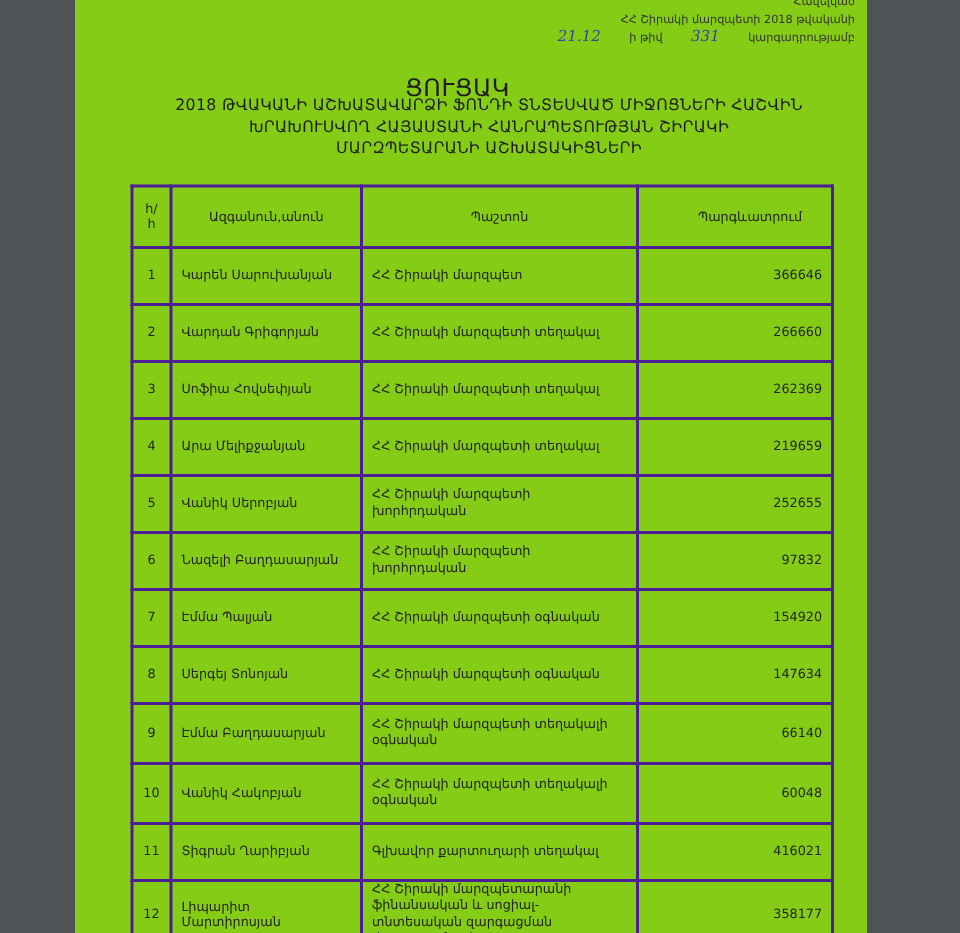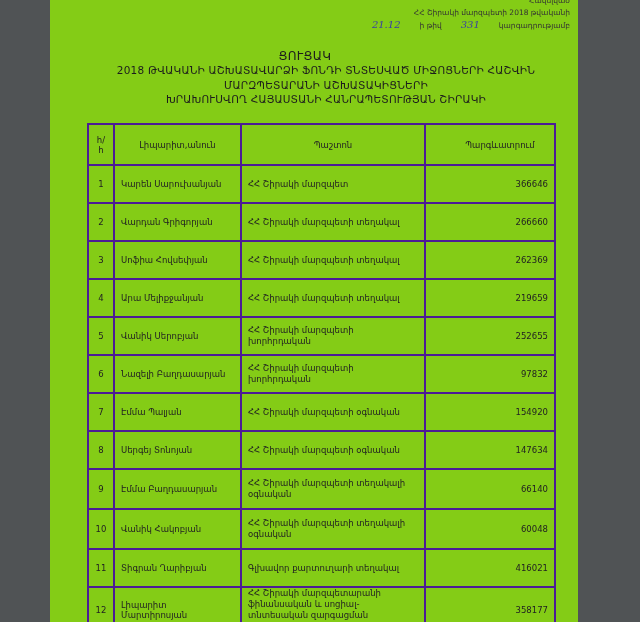--- a/index.html
+++ b/index.html
@@ -14,21 +14,21 @@
     background: #84cc16; overflow: hidden;
   }
   .approval {
     position: absolute; right: 8px; top: -5px; text-align: right;
     font-size: 7.5px; color: #333; line-height: 12px;
   }
   .approval .hand { color: #3a3fa3; font-style: italic; font-family: "DejaVu Serif", serif; font-size: 10px; }
   .approval .line3 { display: flex; justify-content: center; align-items: baseline; gap: 19px; }
   .title {
     position: absolute; left: 0; width: 510px; top: 49px; text-align: center;
-    font-size: 12px; color: #1d1d1d; letter-spacing: 0.3px;
+    font-size: 16px; color: #1d1d1d; letter-spacing: 0.3px;
   }
   .heading {
     position: absolute; left: 12px; width: 528px; top: 63px; text-align: center;
     font-size: 10.5px; line-height: 14.5px; color: #1d1d1d; letter-spacing: 0.2px;
   }
   table {
     position: absolute; left: 37px; top: 123px;
     border-collapse: collapse; font-size: 8.5px; color: #222;
   }
   td, th { border: 2px solid #4c1d95; padding: 0 6px; font-weight: normal; }
@@ -53,29 +53,29 @@
       <span class="hand">21.12</span>
       <span>ի թիվ</span>
       <span class="hand">331</span>
       <span>կարգադրությամբ</span>
     </div>
   </div>
 
   <div class="title">ՑՈՒՑԱԿ</div>
   <div class="heading">
     <div>2018 ԹՎԱԿԱՆԻ ԱՇԽԱՏԱՎԱՐՁԻ ՖՈՆԴԻ ՏՆՏԵՍՎԱԾ ՄԻՋՈՑՆԵՐԻ ՀԱՇՎԻՆ</div>
+    <div>ԽՐԱԽՈՒՍՎՈՂ ՀԱՅԱՍՏԱՆԻ ՀԱՆՐԱՊԵՏՈՒԹՅԱՆ ՇԻՐԱԿԻ</div>
     <div>ՄԱՐԶՊԵՏԱՐԱՆԻ ԱՇԽԱՏԱԿԻՑՆԵՐԻ</div>
-    <div>ԽՐԱԽՈՒՍՎՈՂ ՀԱՅԱՍՏԱՆԻ ՀԱՆՐԱՊԵՏՈՒԹՅԱՆ ՇԻՐԱԿԻ</div>
   </div>
 
   <table>
     <thead>
       <tr>
         <th class="c1">հ/հ</th>
-        <th class="c2">Լիպարիտ,անուն</th>
+        <th class="c2">Ազգանուն,անուն</th>
         <th class="c3">Պաշտոն</th>
         <th class="c4">Պարգևատրում</th>
       </tr>
     </thead>
     <tbody id="rows">
         <tr>
           <td class="c1">1</td>
           <td class="c2">Կարեն Սարուխանյան</td>
           <td class="c3 pos">ՀՀ Շիրակի մարզպետ</td>
           <td class="c4">366646</td>

